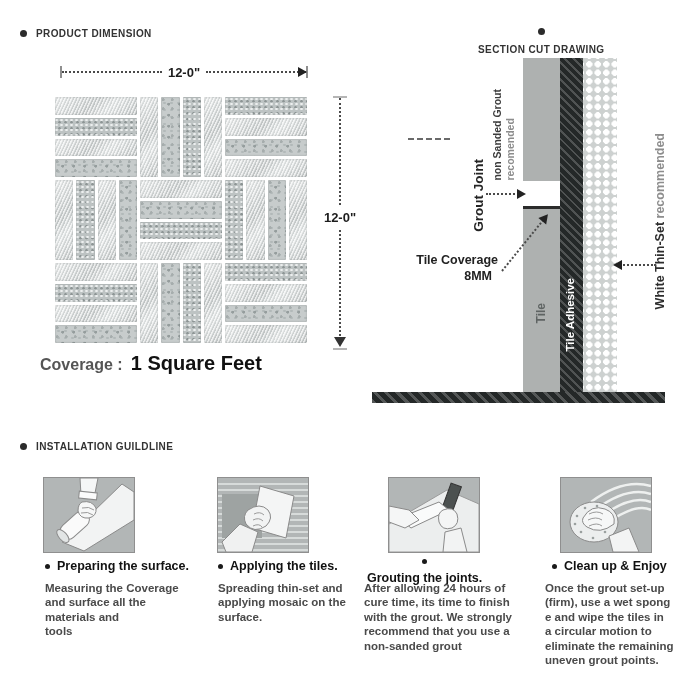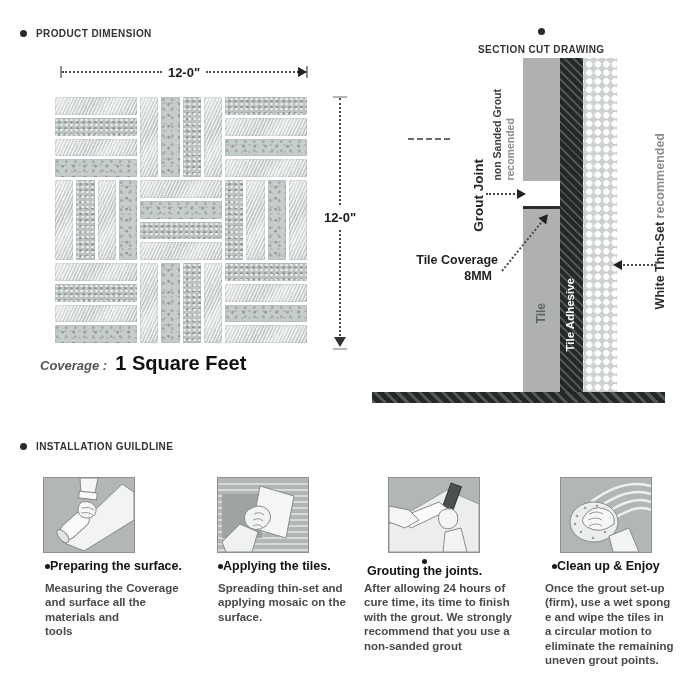--- a/index.html
+++ b/index.html
@@ -39,21 +39,21 @@
     background-image:radial-gradient(circle at 25% 30%,#a6adad 1.2px,transparent 1.7px),
                      radial-gradient(circle at 70% 65%,#959d9d 1.2px,transparent 1.7px),
                      radial-gradient(circle at 50% 85%,#b2b9b9 1px,transparent 1.5px);
     background-size:9px 9px,11px 11px,7px 7px;}
   .strip.sparkle{background-color:#bdc3c3;
     background-image:radial-gradient(circle at 30% 40%,#ecefef 1px,transparent 1.4px),
                      radial-gradient(circle at 75% 70%,#8d9595 1px,transparent 1.4px);
     background-size:5px 5px,6px 6px;}
 
   .coverage{left:40px;top:352px;white-space:nowrap;}
-  .coverage .lbl{font-size:13px;font-weight:bold;color:#555;font-style:italic;}
+  .coverage .lbl{font-size:16px;font-weight:bold;color:#555;}
   .coverage .val{font-size:20px;font-weight:bold;color:#111;margin-left:8px;}
 
   
   .band-gray{left:523px;top:58px;width:37px;height:334px;background:#aeb1b0;}
   .grout-gap{left:523px;top:181px;width:37px;height:28px;background:#fff;border-bottom:3px solid #2b2b2b;box-sizing:border-box;}
   .band-hatch{left:560px;top:58px;width:23px;height:345px;background-color:#242828;
     background-image:repeating-linear-gradient(45deg,rgba(255,255,255,.20) 0 2px,transparent 2px 6px);}
   .band-dots{left:583px;top:58px;width:34px;height:334px;background-color:#cdd1d0;
     background-image:radial-gradient(circle,#ffffff 3px,transparent 3.4px);
     background-size:8.5px 8.5px;background-position:2px 2px;}
@@ -82,21 +82,21 @@
   .head-l{position:absolute;left:-7px;top:-6px;width:0;height:0;
     border:5px solid transparent;border-left:0;border-right:9px solid #222;}
   .arr-grout{left:486px;top:193px;width:33px;}
   .arr-thick{left:502px;top:270px;width:66px;transform:rotate(-51deg);transform-origin:left center;}
   .arr-thinset{left:620px;top:264px;width:36px;}
 
   
   .step-box{position:absolute;top:477px;width:92px;height:76px;background:#b2b6b6;
     border:1px solid #8f8f8f;box-sizing:border-box;}
   .step-box svg{display:block;width:100%;height:100%;}
-  .step-title{position:absolute;top:559px;display:flex;align-items:center;white-space:nowrap;}
+  .step-title{position:absolute;top:559px;display:flex;align-items:center;gap:7px;white-space:nowrap;}
   .step-title .dot{width:5px;height:5px;border-radius:50%;background:#1a1a1a;flex:0 0 auto;}
   .step-title .txt{font-size:12.5px;font-weight:bold;color:#111;}
   .step-body{position:absolute;top:581px;font-size:11.5px;font-weight:bold;color:#4a4a4a;
     line-height:14.4px;white-space:pre-line;}
 </style>
 </head>
 <body>
 
 <div class="sec-header" style="left:20px;top:28px;">
   <span class="dot"></span>

